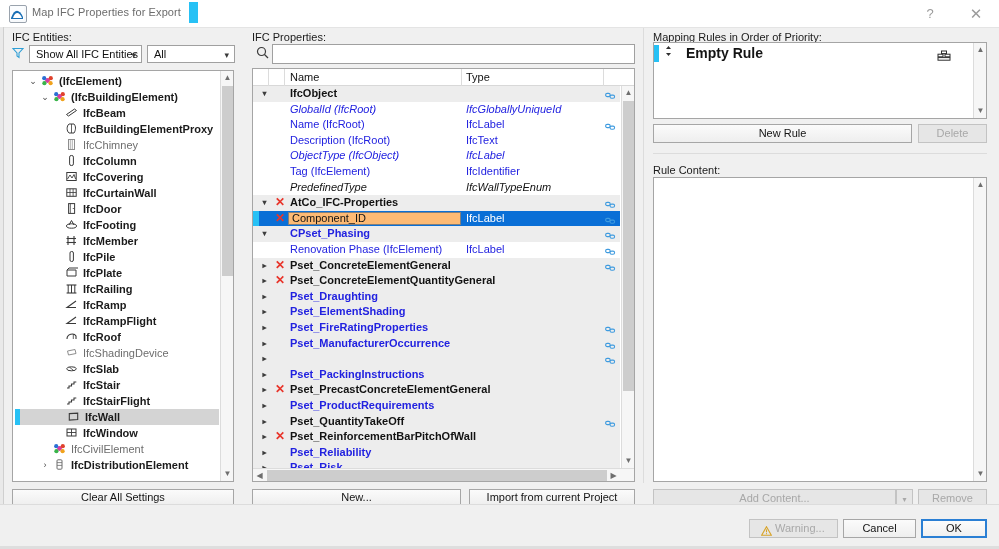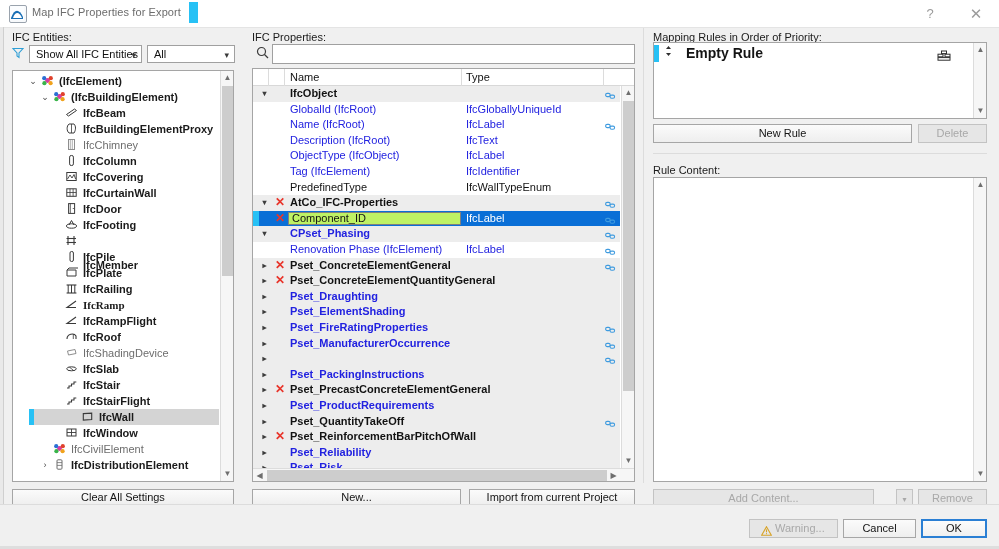--- a/index.html
+++ b/index.html
@@ -123,26 +123,26 @@
     position:relative;height:15.6px;line-height:15.6px;white-space:nowrap;font-size:11px;
   }
   .grow.group{background:#ededed;font-weight:bold;}
   .grow.sel{background:#0a6fd6;}
   .grow .selbar{position:absolute;left:-6px;top:0;width:6px;height:15.6px;background:#27c1f5;}
   .gtw{position:absolute;left:6px;top:0;width:11px;text-align:center;font-size:8px;color:#3c3c3c;line-height:15.6px;}
   .gx{position:absolute;left:21px;top:0;width:12px;text-align:center;line-height:15.6px;color:#e8342a;font-weight:bold;font-size:12px;}
   .gname{position:absolute;left:37px;top:0;line-height:15.6px;color:#2222e0;}
   .gtype{position:absolute;left:213px;top:0;line-height:15.6px;color:#2222e0;}
   .gname.black,.gtype.black{color:#121212;}
-  .gname.ital,.gtype.ital{}
+  .gname.ital,.gtype.ital{font-style:italic;}
   .gname.bold{font-weight:bold;}
   .glink{position:absolute;right:4px;top:3px;}
   .edit-box{
     position:absolute;left:35px;top:1px;width:173px;height:13.6px;
-    background:#bef264;border:1px solid #7f7f7f;box-sizing:border-box;
+    background:#fdba74;border:1px solid #7f7f7f;box-sizing:border-box;
   }
   .edit-box span{position:absolute;left:3px;top:-1px;line-height:13.6px;color:#121212;font-size:11px;}
 
   
   #rules-panel{left:653px;top:42px;width:334px;height:77px;}
   .rule-row{position:relative;height:17px;line-height:17px;font-size:14px;text-decoration:underline;}
   .rule-row .selbar{position:absolute;left:0;top:0;width:5px;height:17px;background:#27c1f5;}
   .rule-updown{position:absolute;left:9px;top:0;width:10px;text-align:center;line-height:17px;font-size:9px;color:#2e2e2e;}
   .rule-label{position:absolute;left:32px;top:0;line-height:17px;font-weight:bold;color:#141414;}
   .rule-ico{position:absolute;right:22px;top:3px;}
@@ -281,21 +281,21 @@
             </svg></div>
           <div class="tlabel bold" style="left: 70px;">IfcFooting</div>
         </div>
         <div class="tree-row" style="top: 162px; position: absolute; left: 0px; right: 0px;">
           <div class="ticon" style="left: 52px; padding-top: 1px;"><svg width="13" height="13" viewBox="0 0 13 13">
               <line x1="3" y1="2" x2="3" y2="11" stroke="#3a3a3a" stroke-width="1.1"></line>
               <line x1="9" y1="2" x2="9" y2="11" stroke="#3a3a3a" stroke-width="1.1"></line>
               <line x1="1.5" y1="4.5" x2="11" y2="4.5" stroke="#3a3a3a" stroke-width="1.1"></line>
               <line x1="1.5" y1="8.5" x2="11" y2="8.5" stroke="#3a3a3a" stroke-width="1.1"></line>
             </svg></div>
-          <div class="tlabel bold" style="left: 70px; margin-top: 24px;">IfcMember</div>
+          <div class="tlabel bold" style="left: 70px;">IfcMember</div>
         </div>
         <div class="tree-row" style="top: 178px; position: absolute; left: 0px; right: 0px;">
           <div class="ticon" style="left: 52px; padding-top: 1px;"><svg width="13" height="13" viewBox="0 0 13 13">
               <rect x="5" y="1.5" width="3.4" height="10" rx="1.5" fill="none" stroke="#3a3a3a" stroke-width="1"></rect>
             </svg></div>
           <div class="tlabel bold" style="left: 70px;">IfcPile</div>
         </div>
         <div class="tree-row" style="top: 194px; position: absolute; left: 0px; right: 0px;">
           <div class="ticon" style="left: 52px; padding-top: 1px;"><svg width="13" height="13" viewBox="0 0 13 13">
               <path d="M2 4 L11 4 L11 10 L2 10 Z" fill="none" stroke="#3a3a3a" stroke-width="1"></path>
@@ -310,21 +310,21 @@
               <line x1="6.5" y1="3" x2="6.5" y2="11" stroke="#3a3a3a" stroke-width="1"></line>
               <line x1="9.8" y1="3" x2="9.8" y2="11" stroke="#3a3a3a" stroke-width="1"></line>
               <line x1="1.6" y1="11" x2="11.4" y2="11" stroke="#3a3a3a" stroke-width="1.1"></line>
             </svg></div>
           <div class="tlabel bold" style="left: 70px;">IfcRailing</div>
         </div>
         <div class="tree-row" style="top: 226px; position: absolute; left: 0px; right: 0px;">
           <div class="ticon" style="left: 52px; padding-top: 1px;"><svg width="13" height="13" viewBox="0 0 13 13">
               <path d="M11 3 L2 9.5 L11 9.5" fill="none" stroke="#3a3a3a" stroke-width="1.1"></path>
             </svg></div>
-          <div class="tlabel bold" style="left: 70px; font-family: Liberation Serif, serif;">IfcRamp</div>
+          <div class="tlabel bold" style="left: 70px;">IfcRamp</div>
         </div>
         <div class="tree-row" style="top: 242px; position: absolute; left: 0px; right: 0px;">
           <div class="ticon" style="left: 52px; padding-top: 1px;"><svg width="13" height="13" viewBox="0 0 13 13">
               <path d="M11 3 L2 9.5 L11 9.5" fill="none" stroke="#3a3a3a" stroke-width="1.1"></path>
             </svg></div>
           <div class="tlabel bold" style="left: 70px;">IfcRampFlight</div>
         </div>
         <div class="tree-row" style="top: 258px; position: absolute; left: 0px; right: 0px;">
           <div class="ticon" style="left: 52px; padding-top: 1px;"><svg width="13" height="13" viewBox="0 0 13 13">
               <path d="M2 9 C2 4, 9 2.5, 11 6 L11 9" fill="none" stroke="#3a3a3a" stroke-width="1.1"></path>
@@ -350,21 +350,21 @@
               <path d="M2 10 L4 10 L4 8 L6.5 8 L6.5 6 L9 6 L9 4 L11.3 4" fill="none" stroke="#3a3a3a" stroke-width="1.1"></path>
             </svg></div>
           <div class="tlabel bold" style="left: 70px;">IfcStair</div>
         </div>
         <div class="tree-row" style="top: 322px; position: absolute; left: 0px; right: 0px;">
           <div class="ticon" style="left: 52px; padding-top: 1px;"><svg width="13" height="13" viewBox="0 0 13 13">
               <path d="M2 10 L4 10 L4 8 L6.5 8 L6.5 6 L9 6 L9 4 L11.3 4" fill="none" stroke="#3a3a3a" stroke-width="1.1"></path>
             </svg></div>
           <div class="tlabel bold" style="left: 70px;">IfcStairFlight</div>
         </div>
-        <div class="tree-row sel" style="top: 338px; position: absolute; left: 16px; right: 0px;">
+        <div class="tree-row sel" style="top: 338px; position: absolute; left: 2px; right: 0px;">
           <div class="selbar"></div>
           <div class="ticon" style="left: 52px; padding-top: 1px;"><svg width="13" height="13" viewBox="0 0 13 13">
               <path d="M2.3 3.6 L10.7 3.1 L10.7 9.6 L2.3 10.1 Z" fill="none" stroke="#3a3a3a" stroke-width="1.1"></path>
             </svg></div>
           <div class="tlabel bold" style="left: 70px;">IfcWall</div>
         </div>
         <div class="tree-row" style="top: 354px; position: absolute; left: 0px; right: 0px;">
           <div class="ticon" style="left: 52px; padding-top: 1px;"><svg width="13" height="13" viewBox="0 0 13 13">
               <rect x="2" y="3" width="9" height="7" fill="none" stroke="#3a3a3a" stroke-width="1"></rect>
               <line x1="6.5" y1="3" x2="6.5" y2="10" stroke="#3a3a3a" stroke-width="0.9"></line>
@@ -624,21 +624,21 @@
 
   <div class="sec-label" style="left:653px;top:164px;">Rule Content:</div>
 
   <div class="panel" id="rulecontent-panel">
     <div class="vscroll">
       <div class="vs-up">▲</div>
       <div class="vs-dn">▼</div>
     </div>
   </div>
 
-  <div class="btn tall disabled" style="left:653px;top:489px;width:221px;">Add Content...</div>
+  <div class="btn tall disabled" style="left:653px;top:489px;width:243px;">Add Content...</div>
   <div class="btn tall disabled" style="left:896px;top:489px;width:17px;">
     <span style="font-size:8px;color:#a8a8a8;">▾</span>
   </div>
   <div class="btn tall disabled" style="left:918px;top:489px;width:69px;">Remove</div>
 
   <div class="footer">
     <div class="btn tall disabled" style="left:749px;top:14px;width:89px;">
       <div class="warn-tri">
         <svg width="11" height="10" viewBox="0 0 11 10">
           <path d="M5.5 0.7 L10.3 9.2 L0.7 9.2 Z" fill="none" stroke="#d8a42a" stroke-width="1.1"></path>

